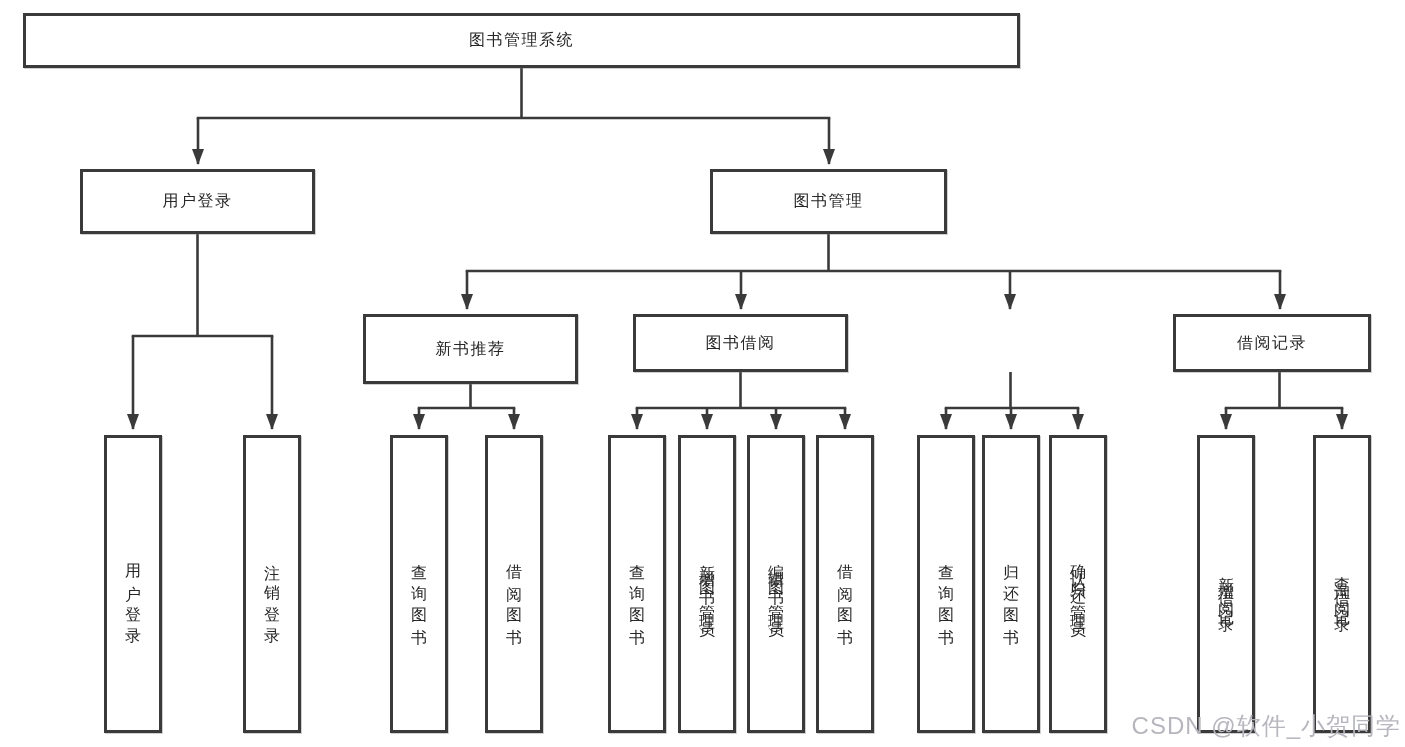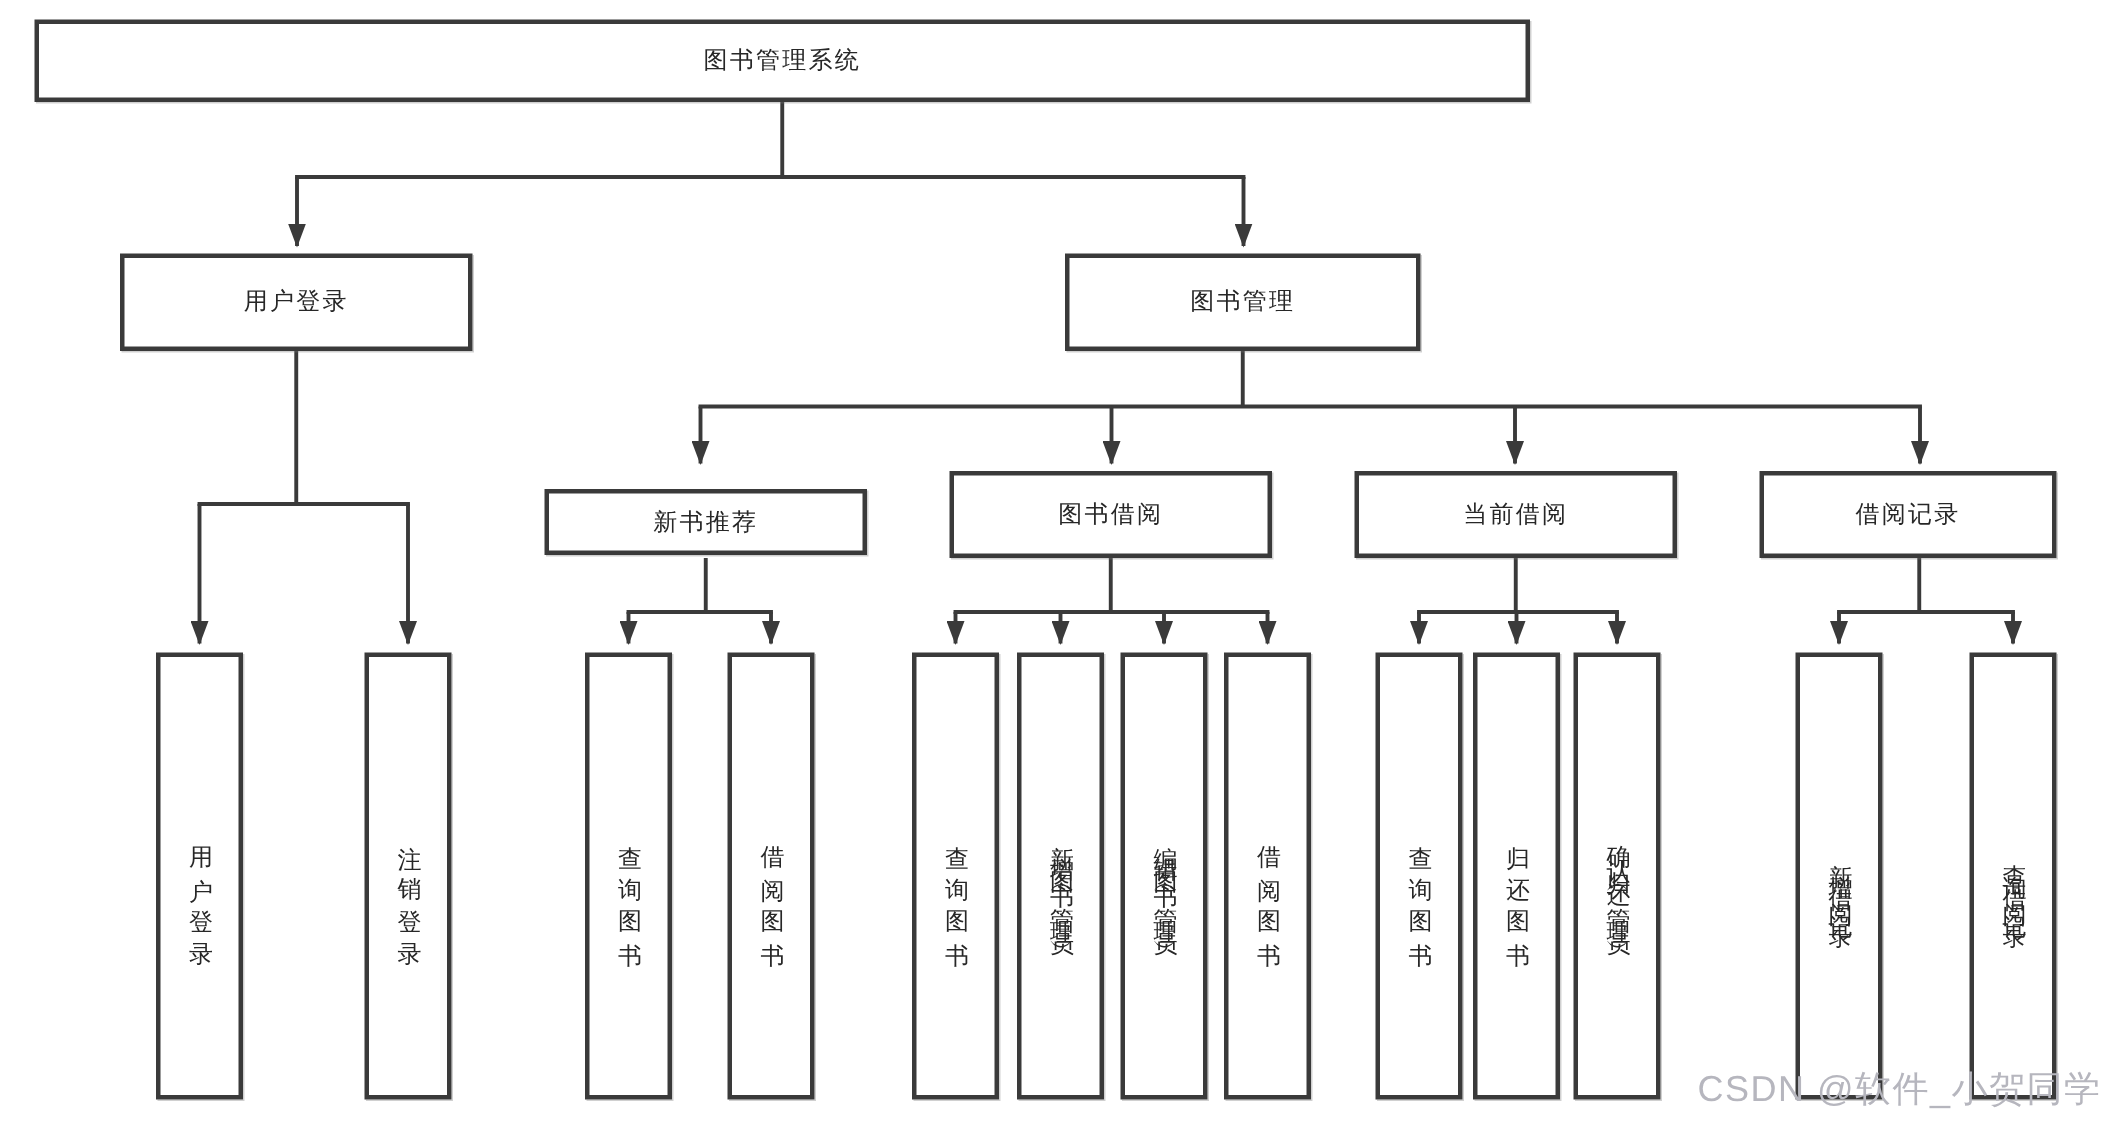--- a/index.html
+++ b/index.html
@@ -112,28 +112,25 @@
     <span>图书管理系统</span>
   </div>
 
   <div class="node" style="left:80px; top:169px; width:235px; height:65px;">
     <span>用户登录</span>
   </div>
   <div class="node" style="left:710px; top:169px; width:237px; height:65px;">
     <span>图书管理</span>
   </div>
 
-  <div class="node" style="left:363px; top:326px; width:215px; height:44px;">
+  <div class="node" style="left:363px; top:314px; width:215px; height:70px;">
     <span>新书推荐</span>
   </div>
   <div class="node" style="left:633px; top:314px; width:215px; height:58px;">
     <span>图书借阅</span>
-  </div>
-  <div class="node" style="left:903px; top:314px; width:215px; height:58px;">
-    <span>当前借阅</span>
   </div>
   <div class="node" style="left:1173px; top:314px; width:198px; height:58px;">
     <span>借阅记录</span>
   </div>
 
   <div class="node" style="left:104px; top:435px; width:58px; height:298px;">
     <span class="vtext sparse">用户登录</span>
   </div>
   <div class="node" style="left:243px; top:435px; width:58px; height:298px;">
     <span class="vtext sparse">注销登录</span>

